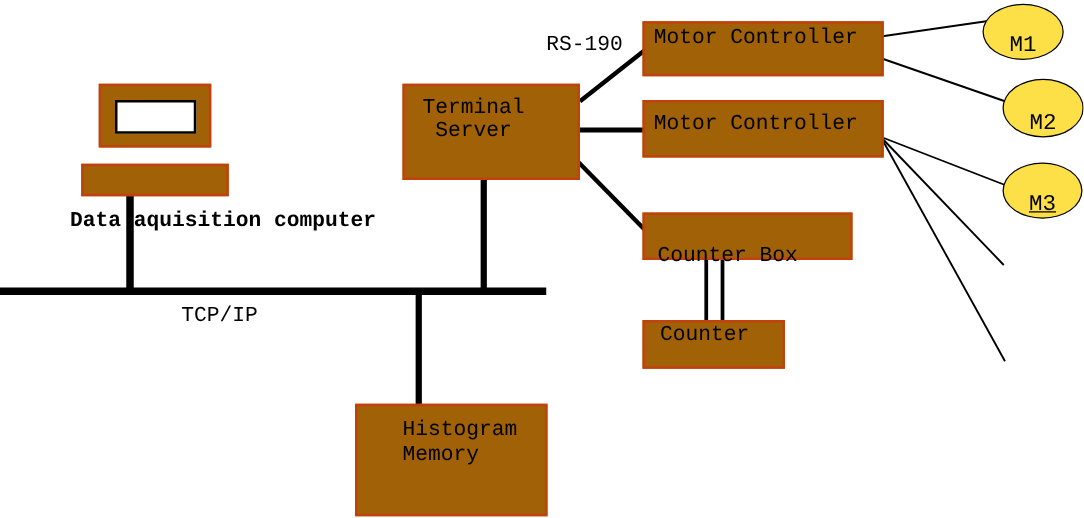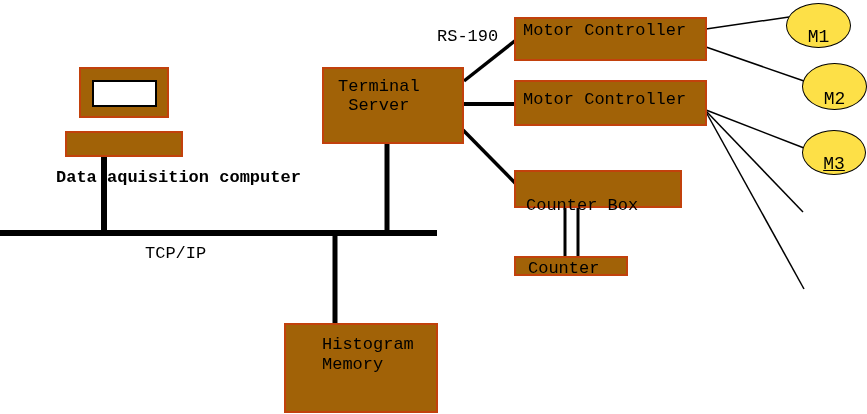--- a/index.html
+++ b/index.html
@@ -92,21 +92,21 @@
   </div>
 
   <div class="box" style="left:514px; top:80px; width:193px; height:46px;">
     <span class="box-label" style="left:7px; top:8px;">Motor Controller</span>
   </div>
 
   <div class="box" style="left:514px; top:170px; width:168px; height:38px;">
     <span class="box-label" style="left:10px; top:24px;">Counter Box</span>
   </div>
 
-  <div class="box" style="left:514px; top:256px; width:114px; height:20px;">
+  <div class="box" style="left:514px; top:256px; width:114px; height:39px;">
     <span class="box-label" style="left:12px; top:1px;">Counter</span>
   </div>
 
   <div class="box" style="left:284px; top:323px; width:154px; height:90px;">
     <span class="box-label lh20" style="left:36px; top:10px;">Histogram
 Memory</span>
   </div>
 
   <div class="ellipse" style="left:786px; top:3px; width:65px; height:45px;">
     <span>M1</span>

